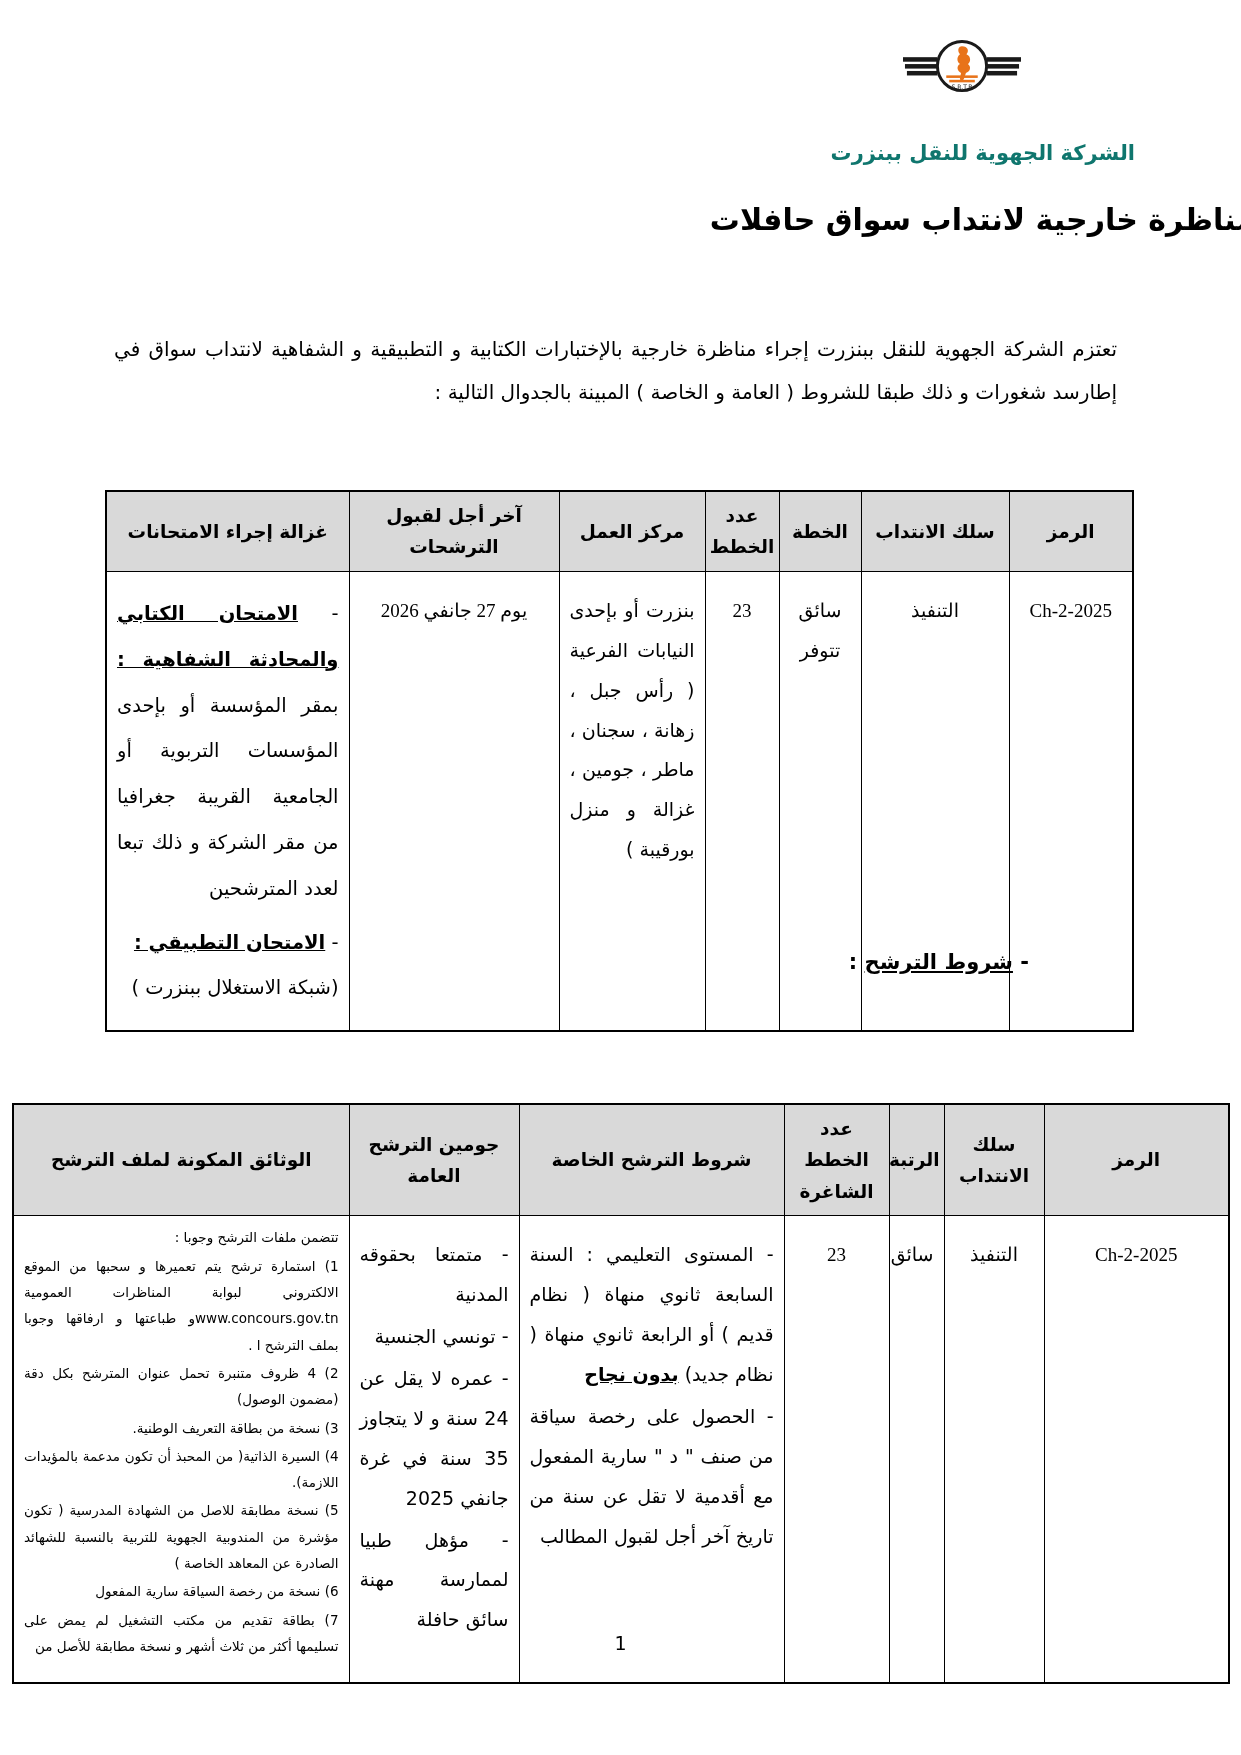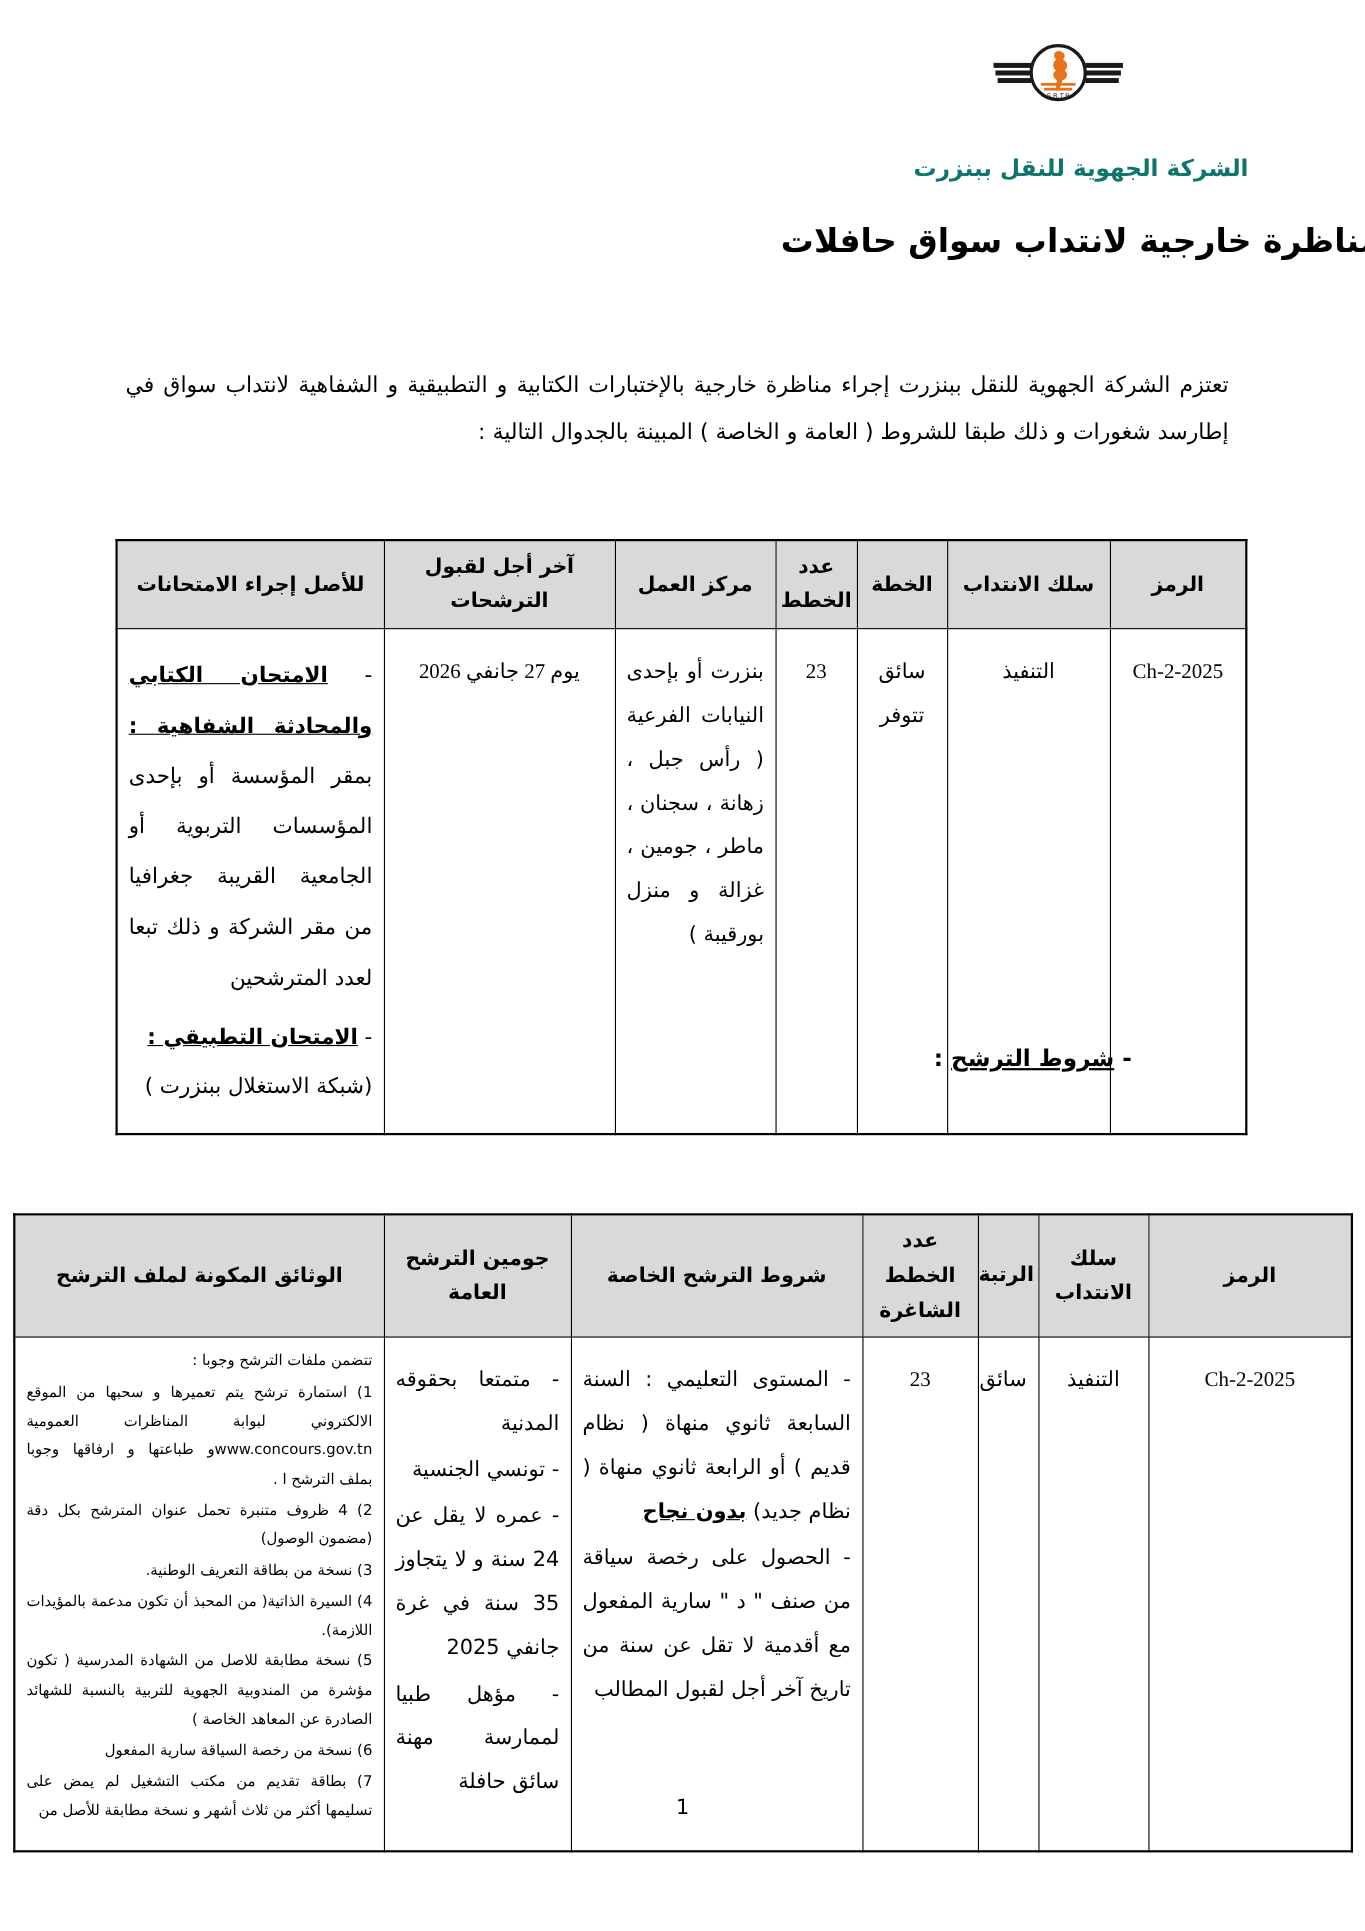--- a/index.html
+++ b/index.html
@@ -97,21 +97,21 @@
         <col style="width:243px">
     </colgroup>
     <thead>
       <tr>
         <th>الرمز</th>
         <th>سلك الانتداب</th>
         <th>الخطة</th>
         <th>عدد الخطط</th>
         <th>مركز العمل</th>
         <th>آخر أجل لقبول الترشحات</th>
-        <th>للأصل إجراء الامتحانات</th>
+        <th>غزالة إجراء الامتحانات</th>
       </tr>
     </thead>
     <tbody>
       <tr>
         <td class="ltr center">Ch-2-2025</td>
         <td class="center">التنفيذ</td>
         <td class="center">سائق تتوفر</td>
         <td class="center">23</td>
         <td class="just">بنزرت أو بإحدى النيابات الفرعية ( رأس جبل ، زهانة ، سجنان ، ماطر ، جومين ، غزالة و منزل بورقيبة )</td>
         <td class="center">يوم 27 جانفي 2026</td>

